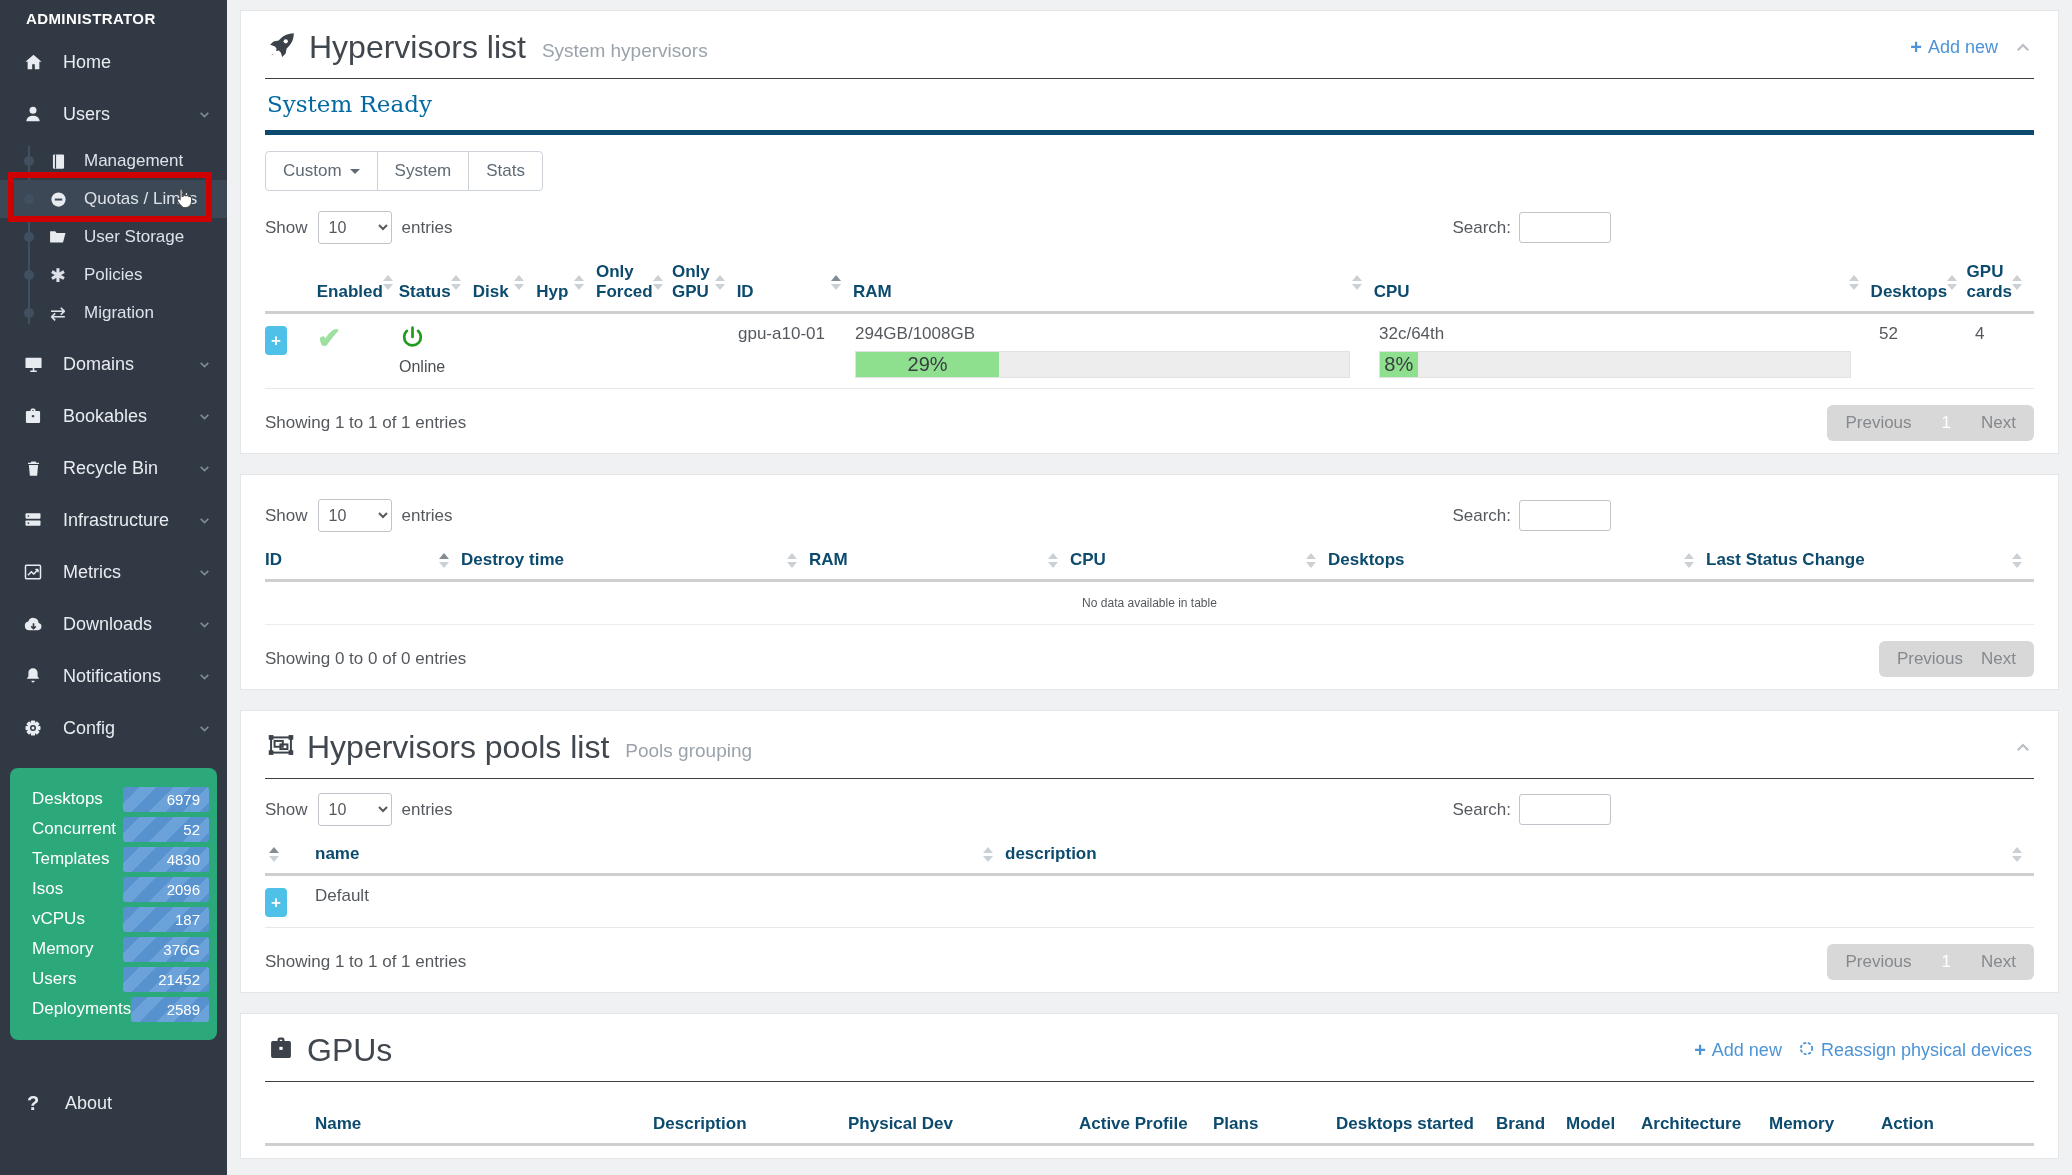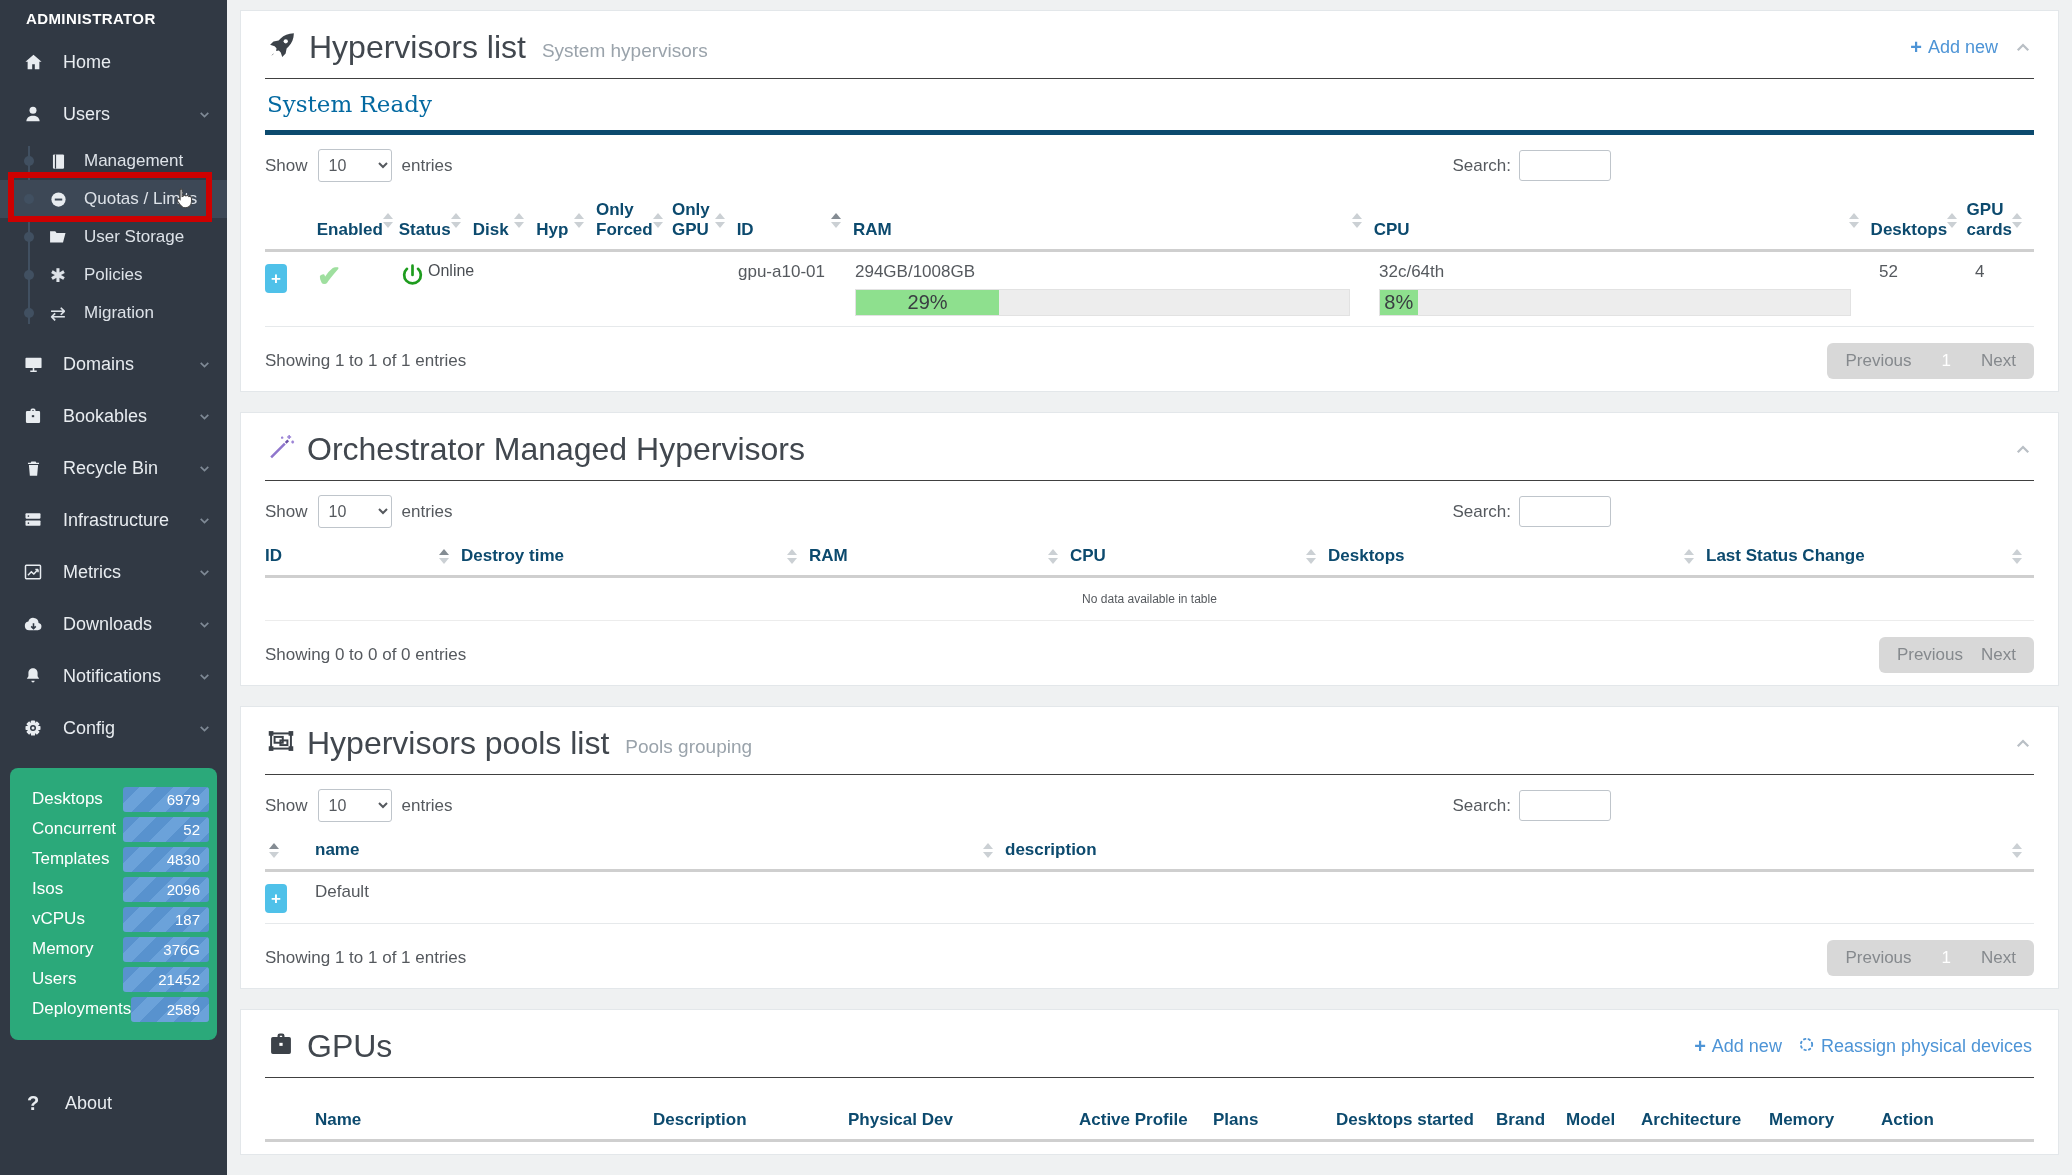--- a/index.html
+++ b/index.html
@@ -65,21 +65,21 @@
   .sort i { display:block; width:0; height:0; border-left:5px solid transparent; border-right:5px solid transparent; }
   .sort .up { border-bottom:6px solid #CBD0D4; }
   .sort .down { border-top:6px solid #CBD0D4; }
   .sort.asc .up { border-bottom-color:#848C93; }
 
   .btn-expand { width:22px; height:29px; background:#4FC1E9; border-radius:4px; color:#FFFFFF; font-size:17px; font-weight:bold; display:flex; align-items:center; justify-content:center; cursor:pointer; margin-top:2px; }
   .check { color:#9FDF9F; font-size:29px; font-weight:bold; line-height:1; }
   .dot { width:13px; height:13px; border-radius:50%; margin-top:6px; }
   .dot.green { background:#1F9E0F; }
   .dot.gray { background:#B9BDC1; }
-  .status-cell { display:flex; flex-direction:row; align-items:flex-start; gap:2px; }
+  .status-cell { display:flex; flex-direction:column; align-items:flex-start; gap:2px; }
   .status-text { font-size:16px; color:#4A4E53; }
 
   .pbar { width:96%; height:27px; background:#EDEDED; border:1px solid #E2E2E2; margin-top:7px; }
   .pfill { height:100%; background:#8EE08E; display:flex; align-items:center; justify-content:center; font-size:20px; color:#3A3E42; }
 
   .t-footer { display:flex; align-items:center; margin-top:16px; font-size:17px; }
   .pager { margin-left:auto; background:#D8D8D8; border-radius:6px; padding:8px 18px; display:flex; gap:30px; font-size:17px; color:#85898D; }
   .pager span { cursor:pointer; }
   .pager .current { color:#FFFFFF; }
 
@@ -359,20 +359,32 @@
         <span class="collapse">
             <svg viewBox="0 0 24 24" width="18" height="18" fill="none" stroke="#B9BFC5" stroke-width="3">
               <path d="M5 15l7-7 7 7"></path>
             </svg>
           </span>
       </span>
     </div>
 
     <div class="sysready">System Ready</div>
 
+    <div class="btn-group">
+      <button class="btn">
+          <span>Custom</span>
+          <span class="caret"></span>
+        </button>
+      <button class="btn">
+          <span>System</span>
+        </button>
+      <button class="btn">
+          <span>Stats</span>
+        </button>
+    </div>
 
     <div class="tbl-controls">
       <span>Show</span>
       <select class="page-select"><option>10</option></select>
       <span>entries</span>
       <span class="search-group">
         <span>Search:</span>
         <input class="search-input" style="">
       </span>
     </div>
@@ -495,35 +507,20 @@
       <span>Showing 1 to 1 of 1 entries</span>
       <span class="pager">
         <span>Previous</span>
         <span class="current">1</span>
         <span>Next</span>
       </span>
     </div>
   </div>
 
   <div class="panel">
-    <div class="p-titlerow">
-      <span><svg viewBox="0 0 24 24" width="28" height="28">
-            <path d="M2.8 20.2 14.6 8.4l1.5 1.5L4.3 21.7z" fill="#8F76CC"></path>
-            <path d="M15.3 7.7l1.5 1.5 2.1-2.1-1.5-1.5z" fill="#6C53A8"></path>
-            <path d="M19 1.8v3.4M17.3 3.5h3.4M22 6.5v2.4M20.8 7.7h2.4M13 3v2M12 4h2" stroke="#9B83D6" stroke-width="1.3" fill="none"></path>
-          </svg></span>
-      <span class="p-title">Orchestrator Managed Hypervisors</span>
-      <span class="p-right">
-        <span class="collapse">
-            <svg viewBox="0 0 24 24" width="18" height="18" fill="none" stroke="#B9BFC5" stroke-width="3">
-              <path d="M5 15l7-7 7 7"></path>
-            </svg>
-          </span>
-      </span>
-    </div>
 
     <div class="tbl-controls">
       <span>Show</span>
       <select class="page-select"><option>10</option></select>
       <span>entries</span>
       <span class="search-group">
         <span>Search:</span>
         <input class="search-input" style="">
       </span>
     </div>

